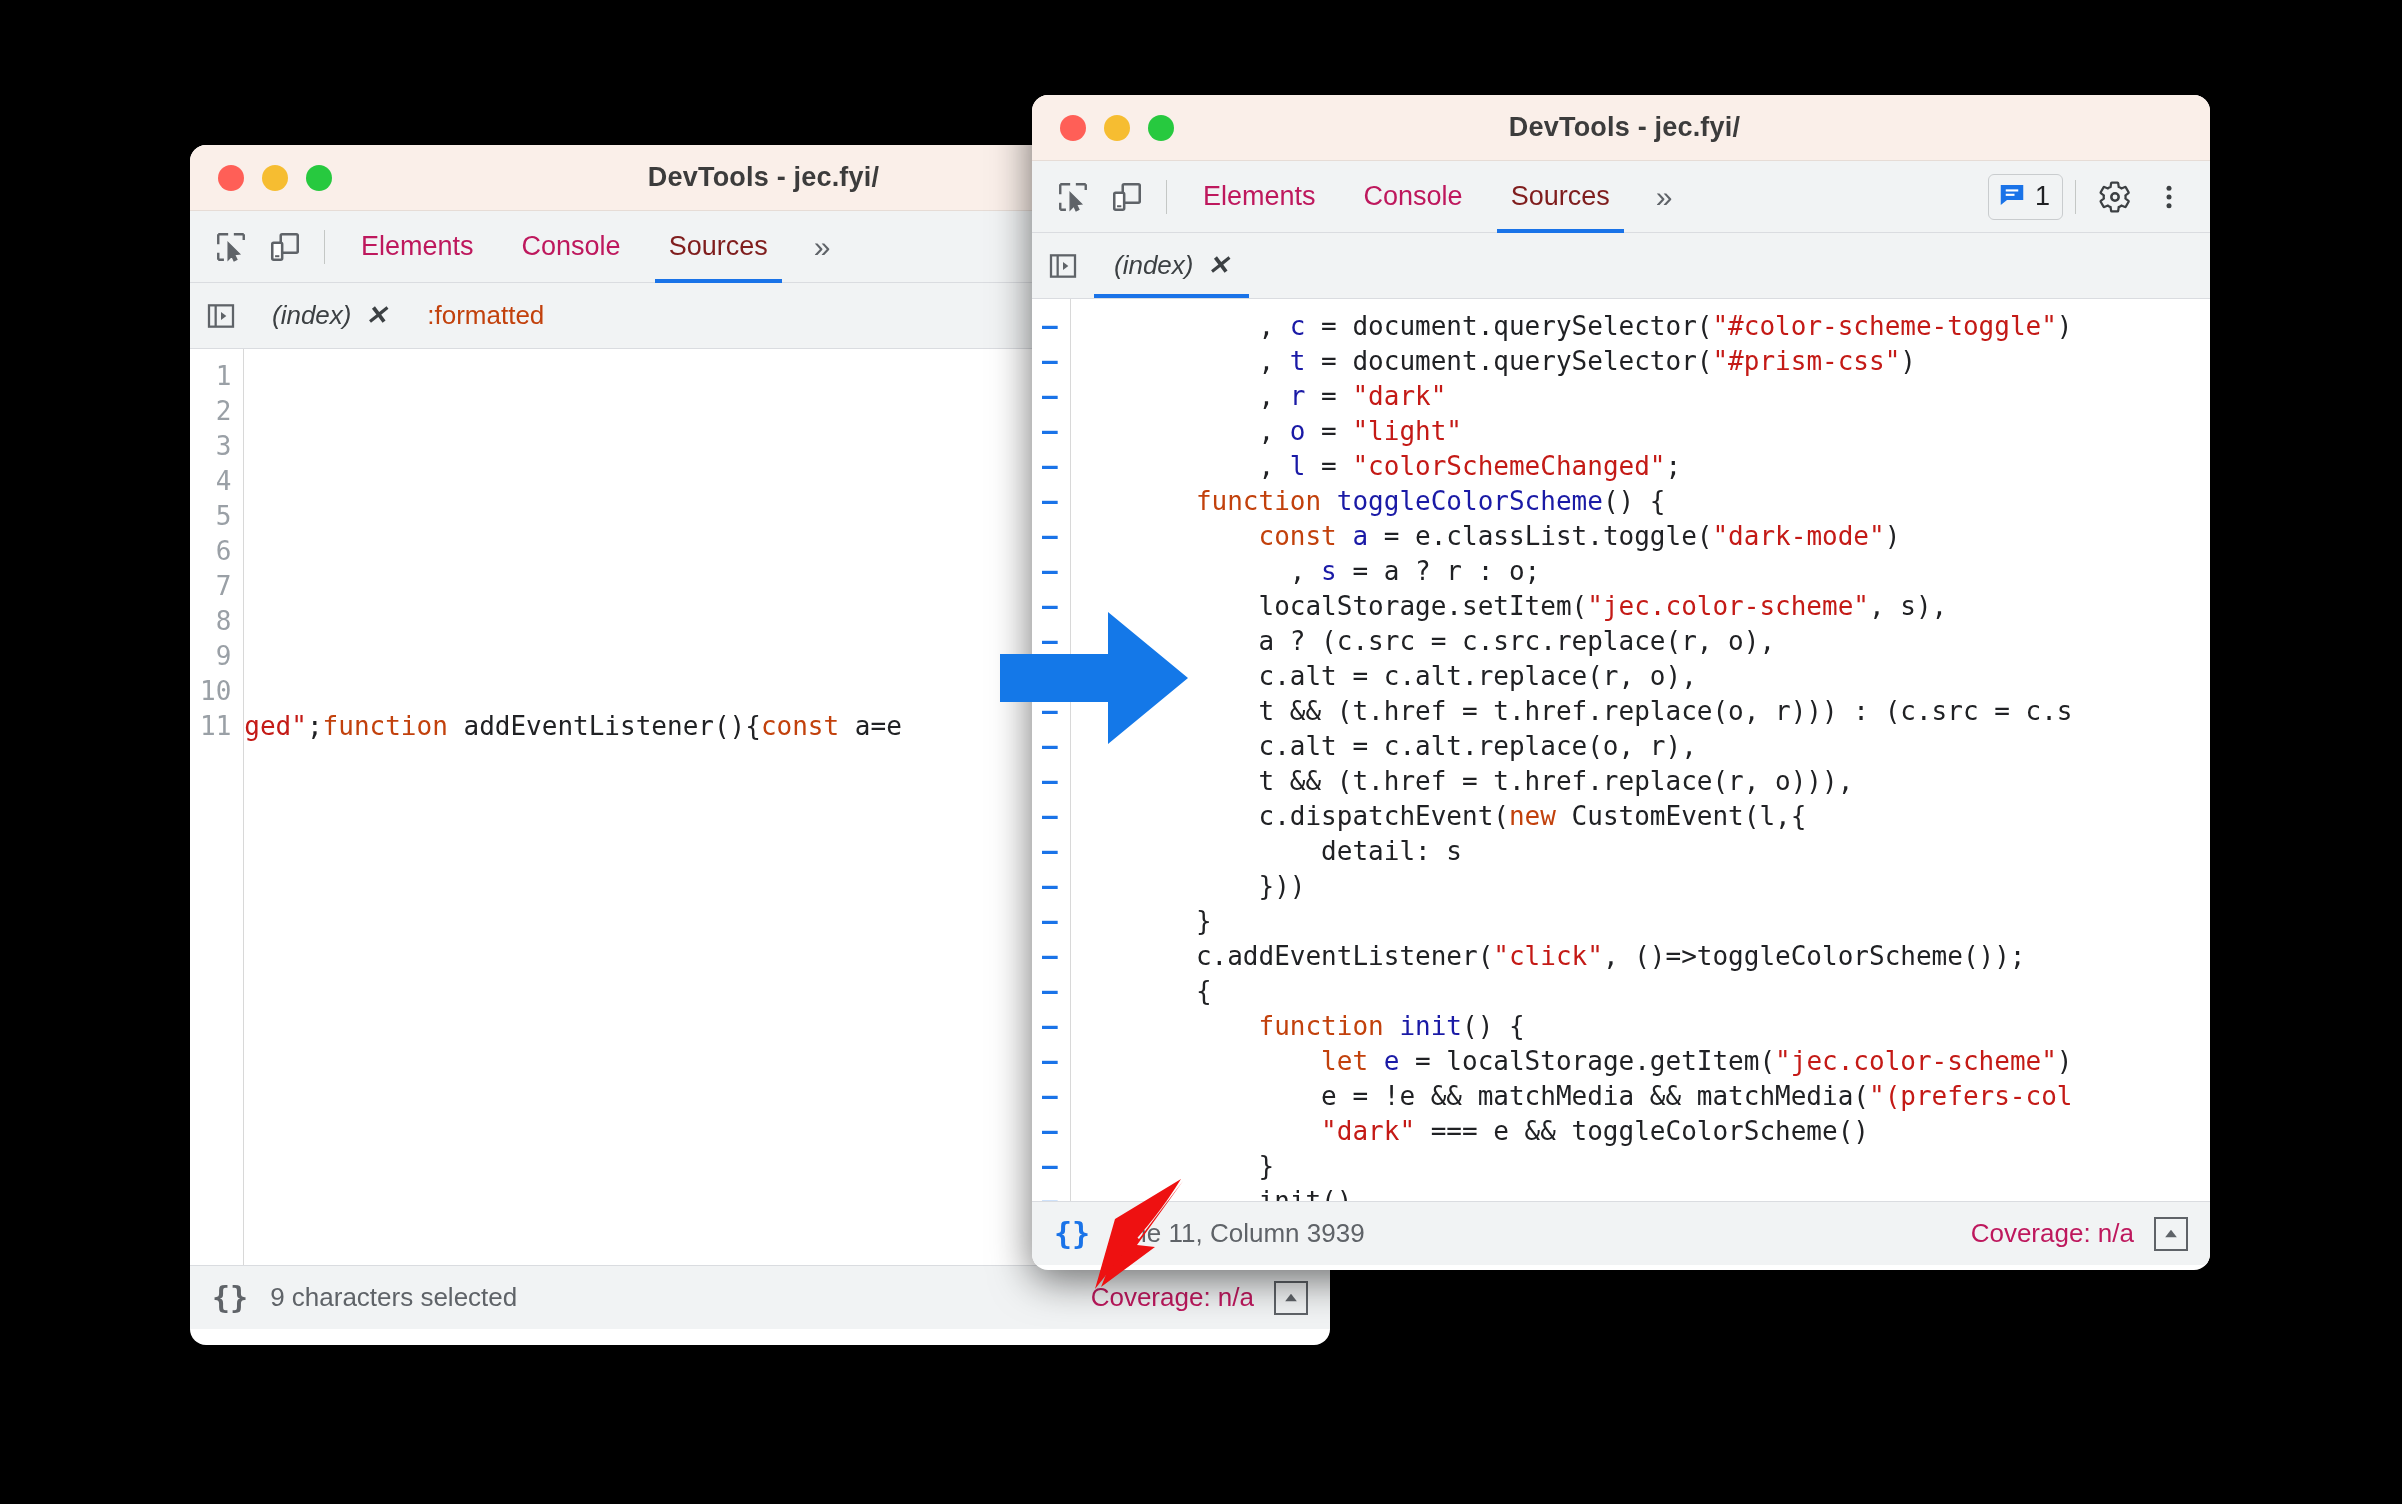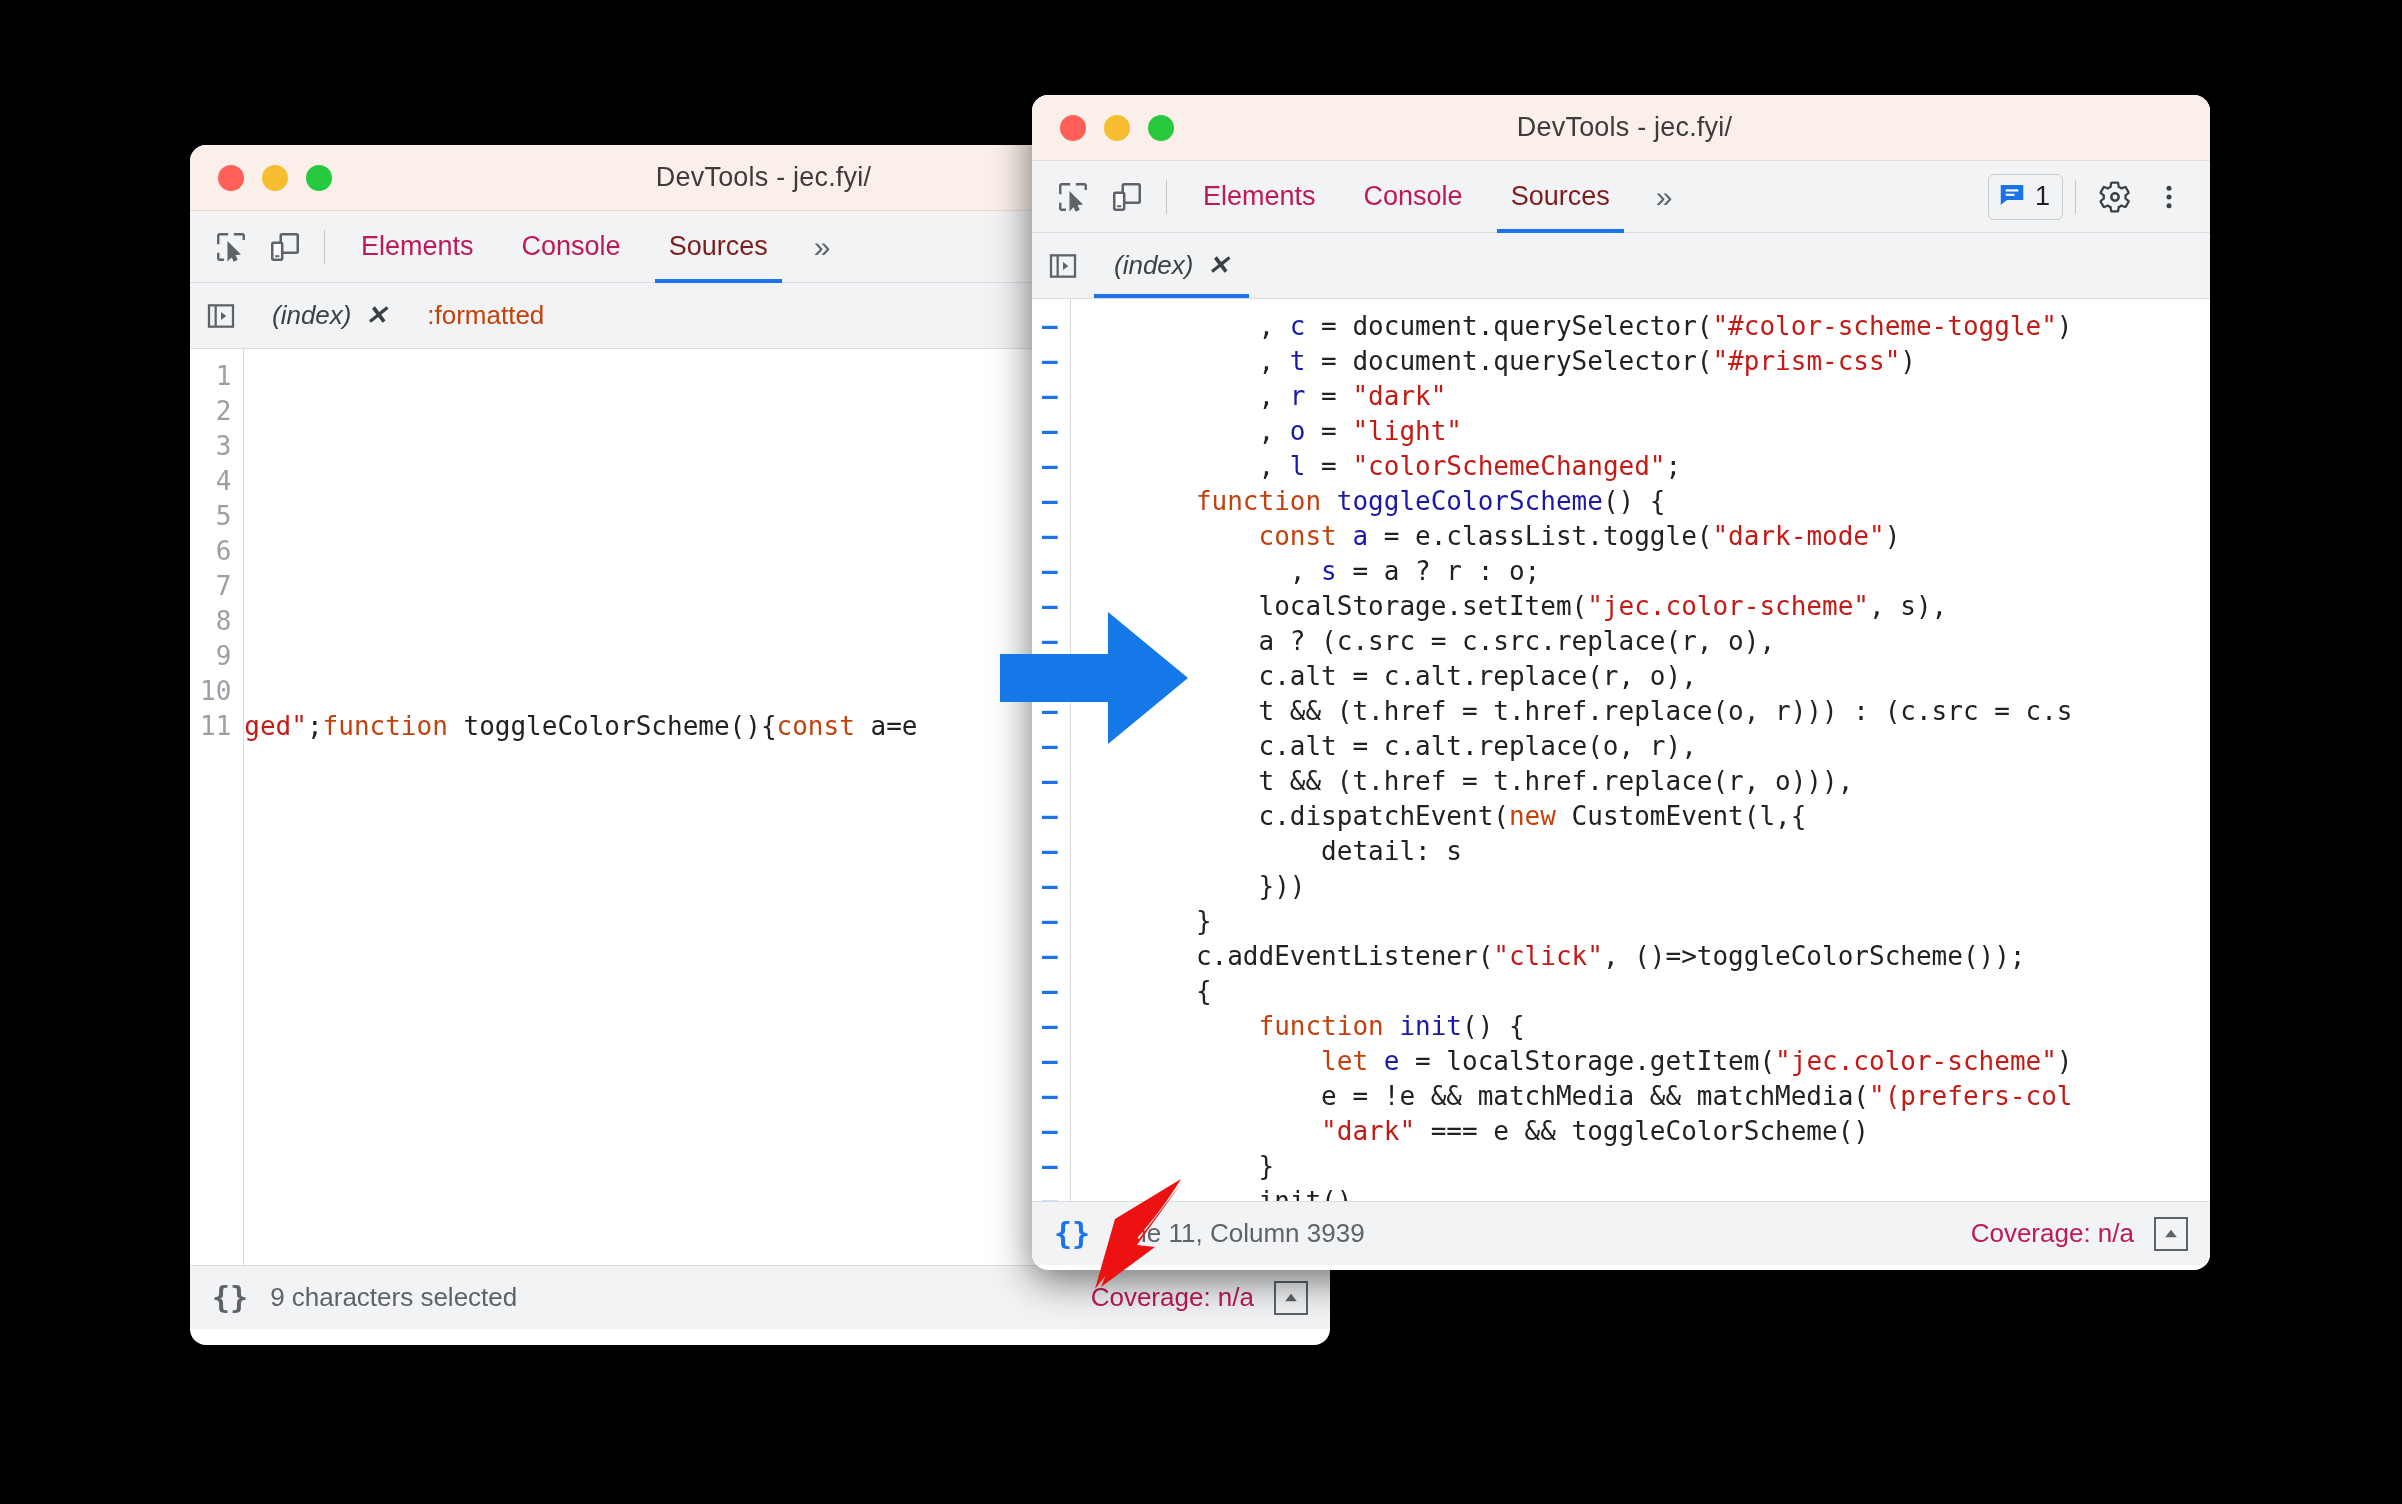--- a/index.html
+++ b/index.html
@@ -45,21 +45,21 @@
   .dot { width: 26px; height: 26px; border-radius: 50%; }
   .dot.red    { background: #ff5f57; }
   .dot.yellow { background: #f6bd31; }
   .dot.green  { background: #27c93f; }
 
   .win-title {
     position: absolute;
     left: 7px; right: 0;
     text-align: center;
     font-size: 27px;
-    font-weight: normal;
+    font-weight: bold;
     color: #3c3c3c;
     letter-spacing: 0.2px;
   }
 
   
   .dt-toolbar {
     height: 72px;
     background: #f1f3f4;
     display: flex;
     align-items: center;
@@ -320,21 +320,21 @@
           <div>3</div>
           <div>4</div>
           <div>5</div>
           <div>6</div>
           <div>7</div>
           <div>8</div>
           <div>9</div>
           <div>10</div>
           <div>11</div>
         </div>
-      <div class="code" id="back-code"><div>&nbsp;</div><div>&nbsp;</div><div>&nbsp;</div><div>&nbsp;</div><div>&nbsp;</div><div>&nbsp;</div><div>&nbsp;</div><div>&nbsp;</div><div>&nbsp;</div><div>&nbsp;</div><div><span class="tok-str">ged"</span><span>;</span><span class="tok-kw">function</span><span> toggleColorScheme(){</span><span class="tok-kw">const</span><span> a=e</span></div></div>
+      <div class="code" id="back-code"><div>&nbsp;</div><div>&nbsp;</div><div>&nbsp;</div><div>&nbsp;</div><div>&nbsp;</div><div>&nbsp;</div><div>&nbsp;</div><div>&nbsp;</div><div>&nbsp;</div><div>&nbsp;</div><div><span class="tok-str">ged"</span><span>;</span><span class="tok-kw">function</span><span> addEventListener(){</span><span class="tok-kw">const</span><span> a=e</span></div></div>
       <div class="code-fade"></div>
     </div>
 
     <div class="statusbar">
       <div class="pretty-btn off">{}</div>
       <div class="status-text">9 characters selected</div>
       <div class="status-right">
         <div class="coverage">Coverage: n/a</div>
         <div class="drawer-ico">
           <svg width="20" height="20" viewBox="0 0 24 24">

